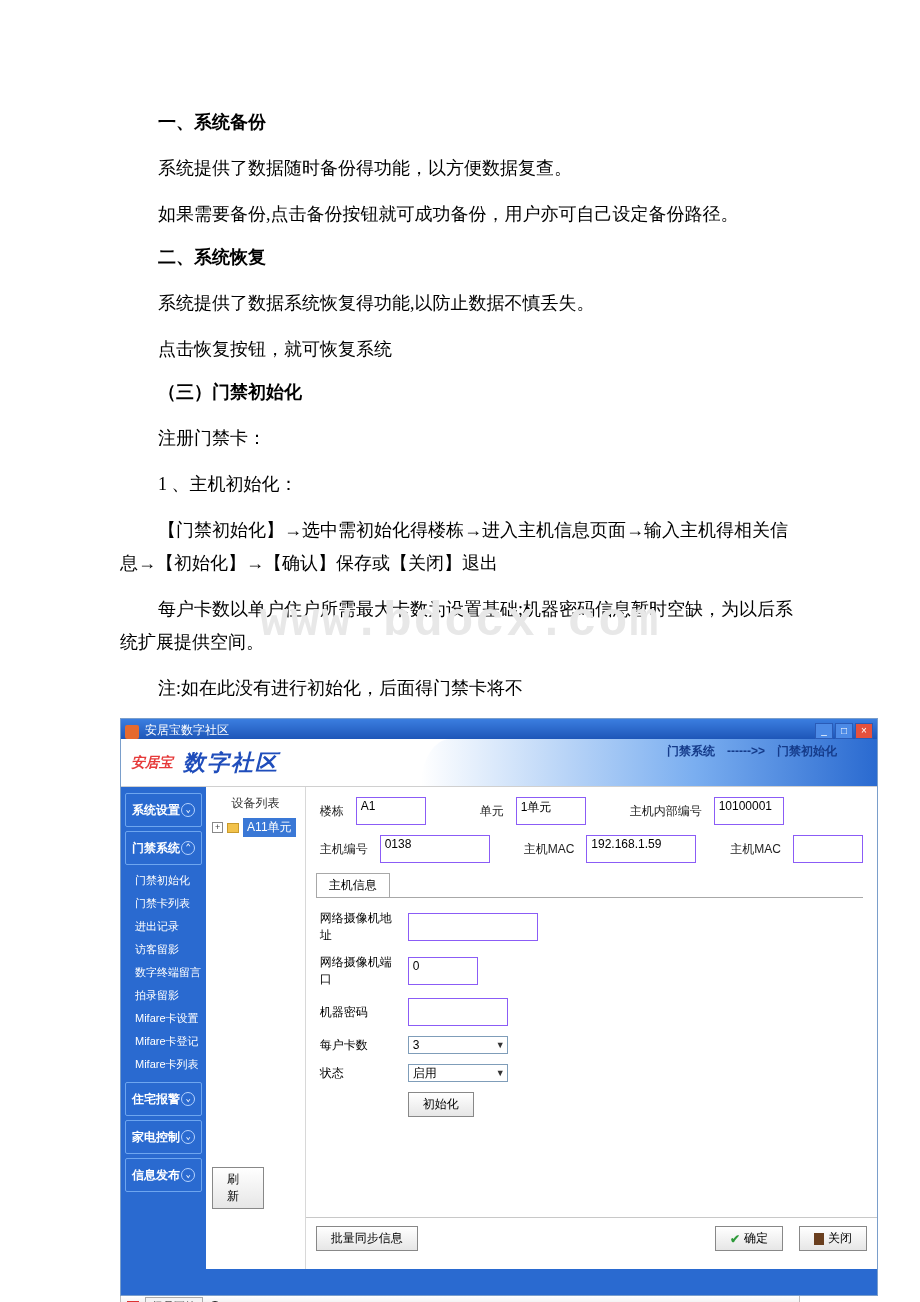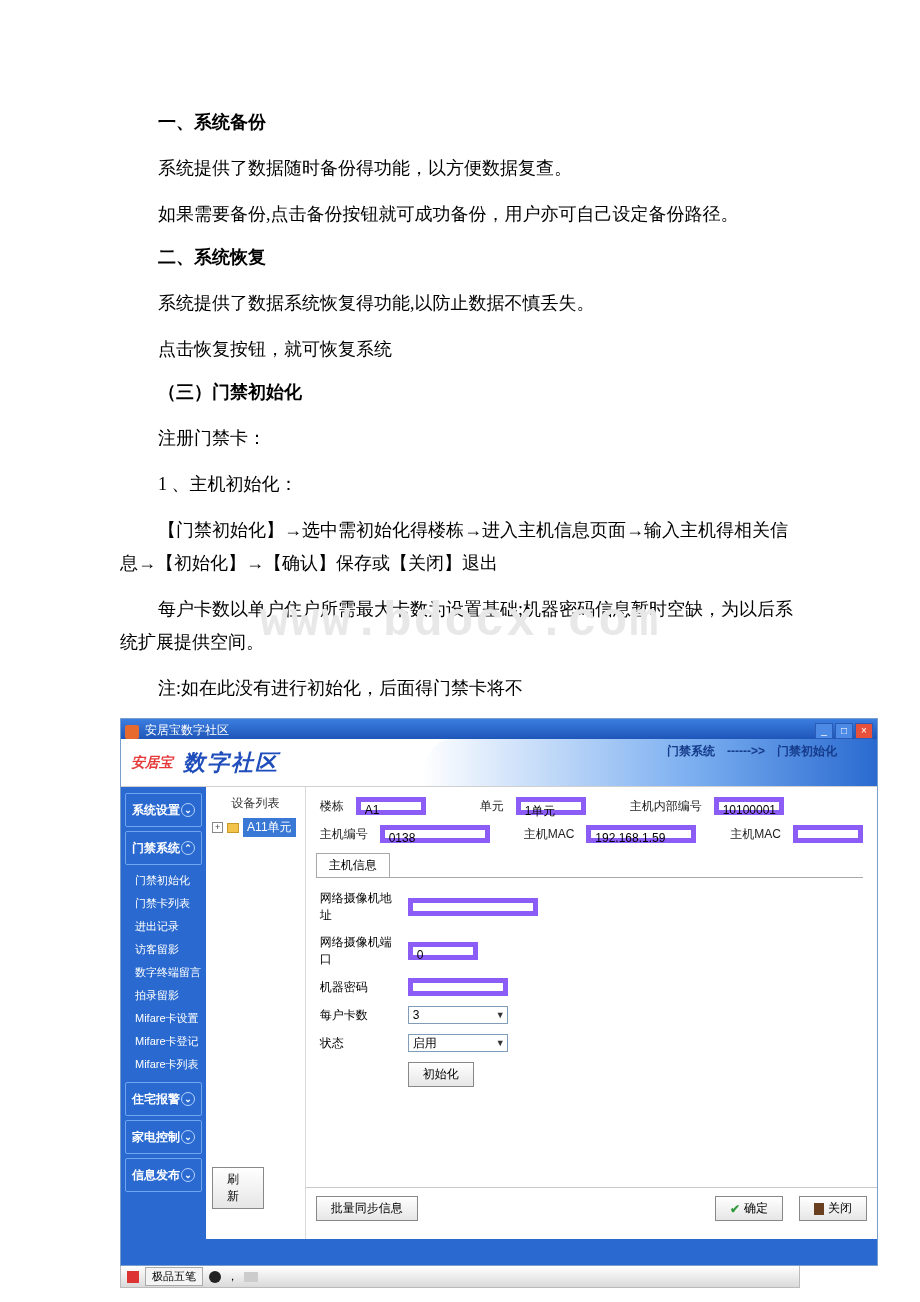--- a/index.html
+++ b/index.html
@@ -88,20 +88,21 @@
     border-radius:2px;
     margin-bottom:4px;
     height:22px;
     display:flex;
     align-items:center;
     padding:16px 6px;
     font-weight:bold;
     font-size:12px;
     cursor:pointer;
     position:relative;
+    font-family:Liberation Mono, monospace;
   }
   .side-group .chev{
     margin-left:auto; width:14px;height:14px;border:1px solid #b5d3ff;border-radius:50%; font-size:9px; line-height:12px; text-align:center; color:#fff;
   }
   .side-items{
     margin:2px 0 6px 0;
   }
   .side-item{
     color:#fff; font-size:11px; padding:4px 0 4px 10px; cursor:pointer;
   }
@@ -112,21 +113,21 @@
   .tree-header{ text-align:center; margin-bottom:6px; font-size:12px; color:#333;}
   .tree-node{ display:flex; align-items:center; gap:4px; font-size:12px;}
   .tree-expander{ width:11px;height:11px;border:1px solid #888; color:#444; font-size:9px;line-height:9px;text-align:center; cursor:pointer;}
   .tree-icon{ width:12px;height:10px;background:#f2c24b;border:1px solid #c89a2c;}
   .tree-label{ background:#3a78d6; color:#fff; padding:1px 4px;}
   .form-col{
     flex:1; padding:10px 14px 10px 14px; position:relative;
   }
   .form-row{ display:flex; align-items:center; margin-bottom:10px; gap:12px;}
   .form-row label{ font-size:12px; color:#222; white-space:nowrap;}
-  .ibox{ border:5px solid #8b5cf6; height:18px; padding:1px 4px; font-size:12px; width:100px; background:#fff;}
+  .ibox{ border:1px solid #8b5cf6; height:28px; padding:1px 4px; font-size:12px; width:100px; background:#fff;}
   .ibox.small{width:70px;}
   .ibox.mid{width:110px;}
   .ibox.long{width:130px;}
   .tab-head{ display:flex; border-bottom:1px solid #a8a8a8; margin:10px 0 12px -4px;}
   .tab{ border:1px solid #a8a8a8; border-bottom:none; background:#f0f0f0; padding:3px 12px; font-size:12px; cursor:pointer;}
   .tab.active{ background:#fff;}
   .field{ display:flex; align-items:center; margin-bottom:10px; gap:8px;}
   .field label{ width:80px; font-size:12px;}
   .select{ border:1px solid #7f9db9; height:18px; width:100px; display:flex; align-items:center; padding:0 4px; font-size:12px; background:#fff; position:relative; cursor:pointer;}
   .select::after{ content:"▼"; position:absolute; right:2px; font-size:9px; color:#333;}

